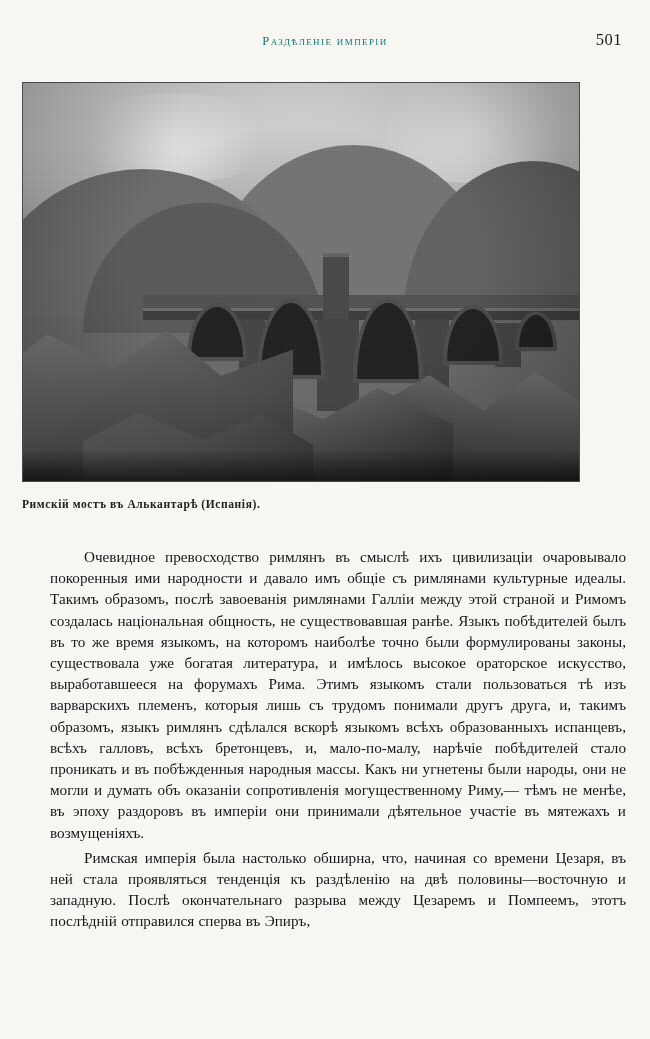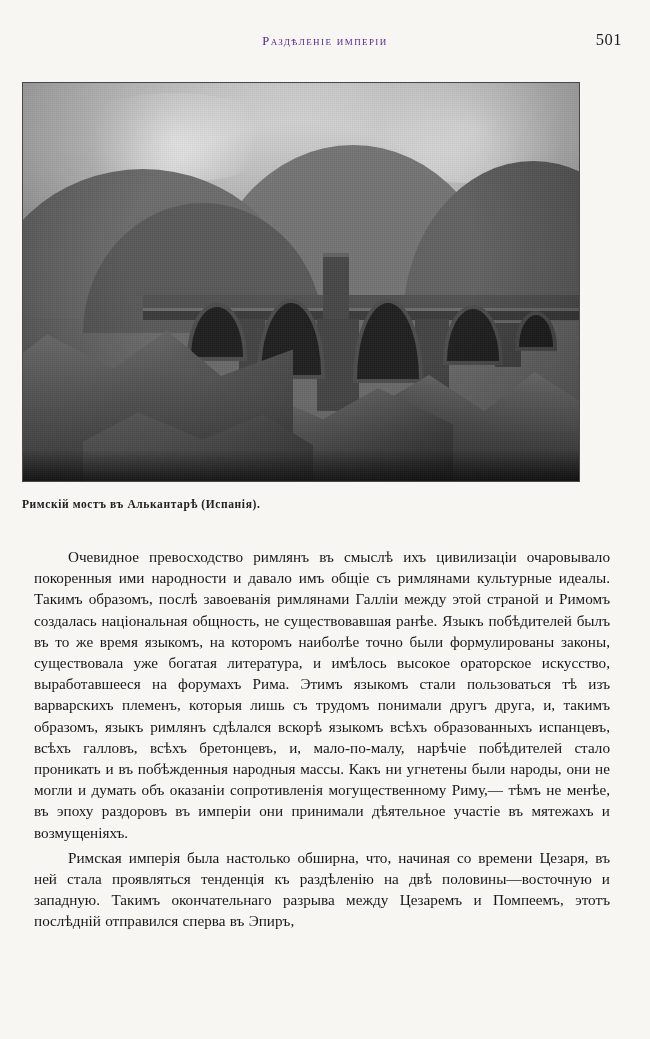--- a/index.html
+++ b/index.html
@@ -37,21 +37,21 @@
   }
   .runhead-title {
     position: absolute;
     left: 0;
     right: 0;
     top: 4px;
     text-align: center;
     font-size: 12.5px;
     letter-spacing: 1.4px;
     font-variant: small-caps;
-    color: #4c1d95;
+    color: #0f766e;
     white-space: nowrap;
   }
   .runhead-page {
     position: absolute;
     right: 6px;
     top: 0px;
     font-size: 16.5px;
     letter-spacing: 0.5px;
     color: #1d1d1d;
   }
@@ -194,21 +194,21 @@
     font-size: 11.5px;
     letter-spacing: 0.6px;
     color: #20201e;
     font-weight: bold;
     font-family: "Liberation Serif", serif;
   }
 
   
   .body-text {
     position: absolute;
-    left: 12px;
+    left: 28px;
     top: 516px;
     width: 576px;
   }
   .body-text p {
     margin: 0 0 0 0;
     text-align: justify;
     text-indent: 34px;
     font-size: 15.2px;
     line-height: 21.2px;
     color: #17171a;
@@ -263,17 +263,17 @@
         <div class="rock shadow-band"></div>
 
         <div class="grain"></div>
         <div class="vignette"></div>
       </div>
       <div class="caption">Римскій мостъ въ Алькантарѣ (Испанія).</div>
     </div>
 
     <div class="body-text">
       <p>Очевидное превосходство римлянъ въ смыслѣ ихъ цивилизаціи очаровывало покоренныя ими народности и давало имъ общіе съ римлянами культурные идеалы. Такимъ образомъ, послѣ завоеванія римлянами Галліи между этой страной и Римомъ создалась національная общность, не существовавшая ранѣе. Языкъ побѣдителей былъ въ то же время языкомъ, на которомъ наиболѣе точно были формулированы законы, существовала уже богатая литература, и имѣлось высокое ораторское искусство, выработавшееся на форумахъ Рима. Этимъ языкомъ стали пользоваться тѣ изъ варварскихъ племенъ, которыя лишь съ трудомъ понимали другъ друга, и, такимъ образомъ, языкъ римлянъ сдѣлался вскорѣ языкомъ всѣхъ образованныхъ испанцевъ, всѣхъ галловъ, всѣхъ бретонцевъ, и, мало-по-малу, нарѣчіе побѣдителей стало проникать и въ побѣжденныя народныя массы. Какъ ни угнетены были народы, они не могли и думать объ оказаніи сопротивленія могущественному Риму,— тѣмъ не менѣе, въ эпоху раздоровъ въ имперіи они принимали дѣятельное участіе въ мятежахъ и возмущеніяхъ.</p>
-      <p>Римская имперія была настолько обширна, что, начиная со времени Цезаря, въ ней стала проявляться тенденція къ раздѣленію на двѣ половины—восточную и западную. Такимъ окончательнаго разрыва между Цезаремъ и Помпеемъ, этотъ послѣдній отправился сперва въ Эпиръ,</p>
+      <p>Римская имперія была настолько обширна, что, начиная со времени Цезаря, въ ней стала проявляться тенденція къ раздѣленію на двѣ половины—восточную и западную. Послѣ окончательнаго разрыва между Цезаремъ и Помпеемъ, этотъ послѣдній отправился сперва въ Эпиръ,</p>
     </div>
 
   </div>
 </div>
 
 </body></html>

